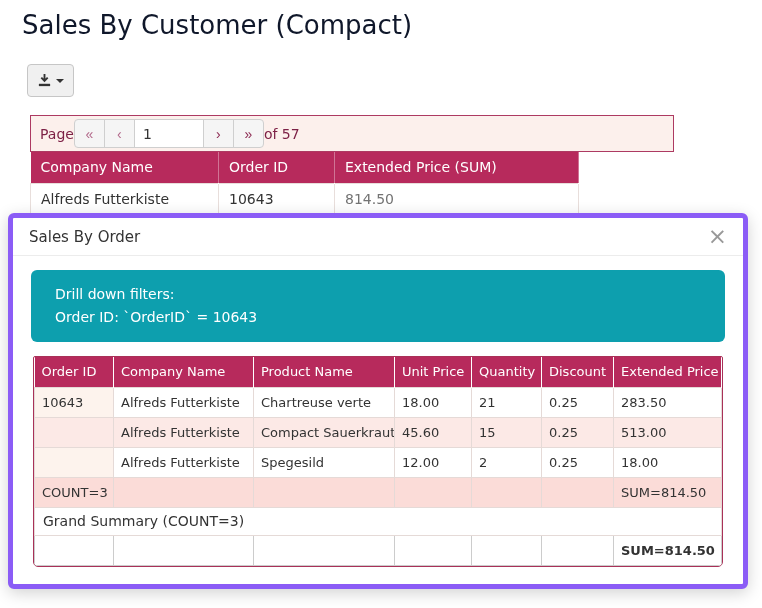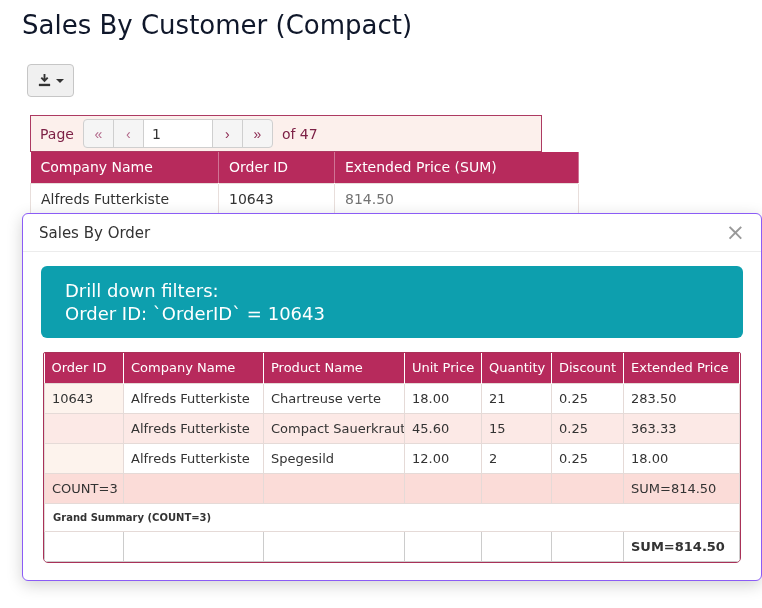--- a/index.html
+++ b/index.html
@@ -25,23 +25,23 @@
     cursor: pointer;
   }
   .caret-down {
     width: 0; height: 0;
     border-left: 4px solid transparent; border-right: 4px solid transparent;
     border-top: 4px solid #333;
   }
 
   .pagination {
     position: absolute; left: 30px; top: 115px;
-    width: 512px; height: 37px;
+    width: 644px; height: 37px;
     background: #fcf0ec; border: 1px solid #ad3a62;
-    display: flex; align-items: center; padding: 0 9px; gap: 9px;
+    display: flex; align-items: center; padding: 0 9px; 
     font-size: 14px;
   }
   .pg-label, .pg-total { color: #7d2146; }
   .pg-group { display: flex; align-items: stretch; height: 29px; }
   .pg-btn {
     width: 31px; background: #f5f5f5; border: 1px solid #cfcfcf;
     display: flex; align-items: center; justify-content: center;
     font-size: 14px; color: #b2688a; cursor: pointer; margin-left: -1px;
   }
   .pg-btn.dark { color: #8c2a52; }
@@ -69,39 +69,39 @@
     white-space: nowrap; overflow: hidden;
   }
   td.cell-peach { background: #fdf3ed; }
   td.cell-pinklite { background: #fdf4f1; }
   tr.partial td { height: 6px; padding: 0; border-bottom: none; }
   tr.partial .p2, tr.partial .p3 { background: #fce9e6; }
   a.price-link { color: #737373; text-decoration: none; }
 
   
   .modal {
-    position: absolute; left: 22px; top: 213px; width: 740px;
-    background: #fff; border: 1px solid #8b5cf6; border-radius: 6px;
+    position: absolute; left: 8px; top: 213px; width: 740px;
+    background: #fff; border: 5px solid #8b5cf6; border-radius: 6px;
     box-shadow: 0 4px 16px rgba(0,0,0,.18);
     padding-bottom: 17px; z-index: 10;
   }
   .modal-header {
     height: 38px; display: flex; align-items: center;
     justify-content: space-between; padding: 0 16px;
     border-bottom: 1px solid #ececec;
   }
   .modal-title { font-size: 15px; color: #333; }
   .modal-close {
     background: none; border: none; color: #999; font-size: 23px;
     line-height: 1; cursor: pointer; padding: 0; font-family: inherit;
   }
 
   .filter-box {
     margin: 14px 18px 14px; background: #0d9fae; border-radius: 6px;
-    color: #fff; padding: 13px 24px; font-size: 18px; line-height: 23px;
+    color: #fff; padding: 13px 24px; font-size: 14px; line-height: 23px;
   }
 
   .drill-wrap {
     margin: 0 20px; border: 1px solid #a93158;
     border-radius: 2px 2px 5px 5px; overflow: hidden;
   }
   table.drill {
     width: 100%; border-collapse: collapse; table-layout: fixed;
     font-size: 13px;
   }
@@ -112,21 +112,21 @@
     white-space: nowrap; overflow: hidden;
   }
   table.drill td {
     height: 30px; padding: 0 7px; background: #fff;
     border: 1px solid #e5dad7; white-space: nowrap; overflow: hidden;
   }
   table.drill tr.striped td { background: #fce9e6; }
   table.drill td.first-col { background: #fdf3ed; }
   table.drill tr.group-sum td { background: #fbdcd8; }
   table.drill tr.grand-label td {
-    font-weight: bold; font-size: 10px; padding: 0 8px; height: 28px;
+    font-weight: normal; font-size: 14px; padding: 0 8px; height: 28px;
     background: #fff;
   }
   table.drill tr.grand-total td { border-color: #ccc; background: #fff; }
   table.drill tr.grand-total td.sum-cell { font-weight: bold; }
 </style>
 </head>
 <body>
 
 <div class="page-title">Sales By Customer (Compact)</div>
 
@@ -142,21 +142,21 @@
 
 <div class="pagination">
   <span class="pg-label">Page</span>
   <span class="pg-group">
     <button class="pg-btn first">«</button>
     <button class="pg-btn">‹</button>
     <input class="pg-input" value="1" style="">
     <button class="pg-btn dark">›</button>
     <button class="pg-btn dark last">»</button>
   </span>
-  <span class="pg-total">of 47</span>
+  <span class="pg-total">of 57</span>
 </div>
 
 <table class="main-table">
   <colgroup>
       <col style="width:188px">
       <col style="width:116px">
       <col style="width:244px">
     </colgroup>
   <thead>
     <tr>
@@ -224,21 +224,21 @@
           <td>0.25</td>
           <td>283.50</td>
         </tr>
         <tr class="striped">
           <td class="first-col"></td>
           <td>Alfreds Futterkiste</td>
           <td>Compact Sauerkraut</td>
           <td>45.60</td>
           <td>15</td>
           <td>0.25</td>
-          <td>363.33</td>
+          <td>513.00</td>
         </tr>
         <tr>
           <td class="first-col"></td>
           <td>Alfreds Futterkiste</td>
           <td>Spegesild</td>
           <td>12.00</td>
           <td>2</td>
           <td>0.25</td>
           <td>18.00</td>
         </tr>

